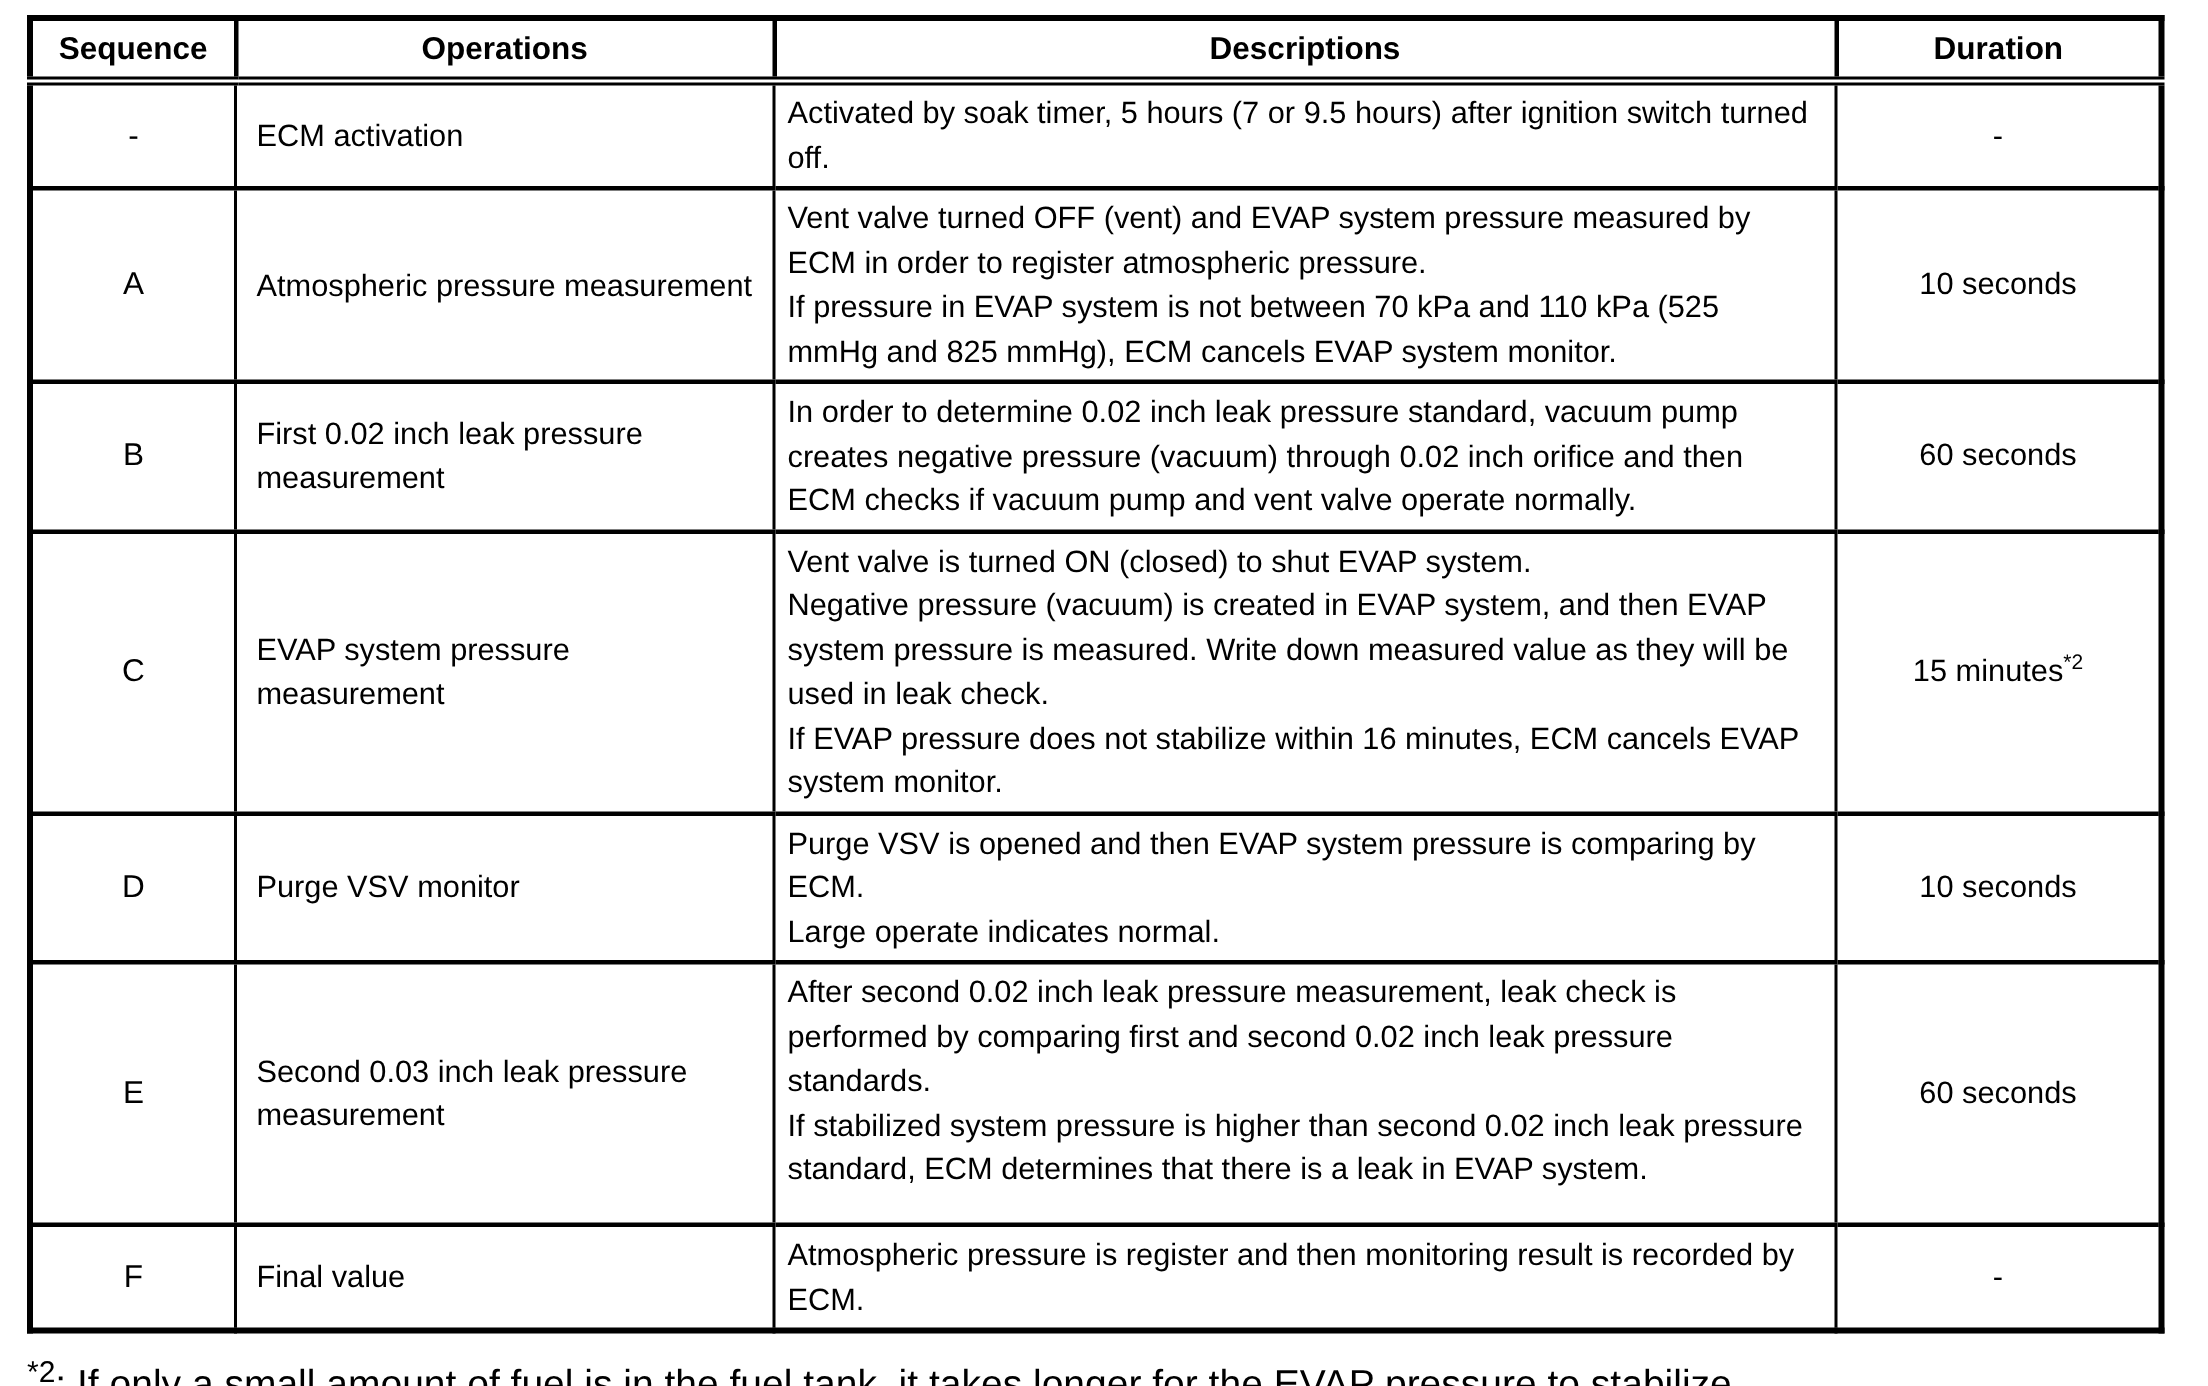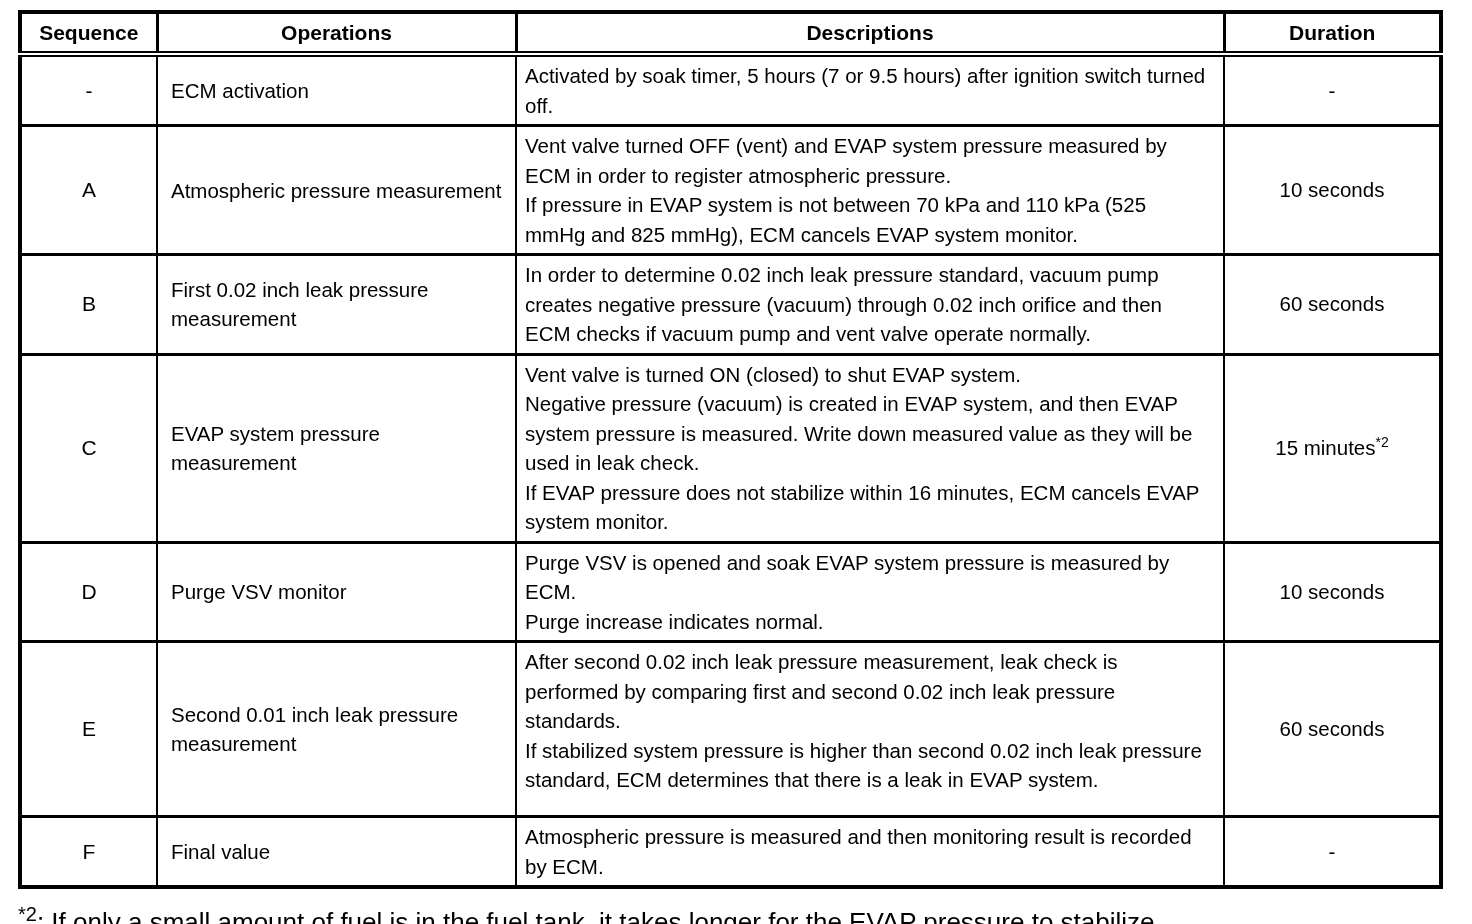--- a/index.html
+++ b/index.html
@@ -145,41 +145,41 @@
             <div>Negative pressure (vacuum) is created in EVAP system, and then EVAP system pressure is measured. Write down measured value as they will be used in leak check.</div>
             <div>If EVAP pressure does not stabilize within 16 minutes, ECM cancels EVAP system monitor.</div>
           </td>
       <td class="dur">15 minutes<sup>*2</sup></td>
     </tr>
 
     <tr>
       <td class="seq">D</td>
       <td class="op">Purge VSV monitor</td>
       <td class="desc">
-            <div>Purge VSV is opened and soak EVAP system pressure is measured by ECM.</div>
-            <div>Purge increase indicates normal.</div>
+            <div>Purge VSV is opened and then EVAP system pressure is comparing by ECM.</div>
+            <div>Large operate indicates normal.</div>
           </td>
       <td class="dur">10 seconds</td>
     </tr>
 
     <tr>
       <td class="seq">E</td>
-      <td class="op">Second 0.01 inch leak pressure measurement</td>
+      <td class="op">Second 0.03 inch leak pressure measurement</td>
       <td class="desc">
             <div>After second 0.02 inch leak pressure measurement, leak check is performed by comparing first and second 0.02 inch leak pressure standards.</div>
             <div>If stabilized system pressure is higher than second 0.02 inch leak pressure standard, ECM determines that there is a leak in EVAP system.</div>
           </td>
       <td class="dur">60 seconds</td>
     </tr>
 
     <tr>
       <td class="seq">F</td>
       <td class="op">Final value</td>
       <td class="desc">
-            <div>Atmospheric pressure is measured and then monitoring result is recorded by ECM.</div>
+            <div>Atmospheric pressure is register and then monitoring result is recorded by ECM.</div>
           </td>
       <td class="dur">-</td>
     </tr>
   </tbody>
   </table>
 
   <p class="footnote"><sup>*2</sup><span>: If only a small amount of fuel is in the fuel tank, it takes longer for the EVAP pressure to stabilize.</span></p>
 
 </div>
 

